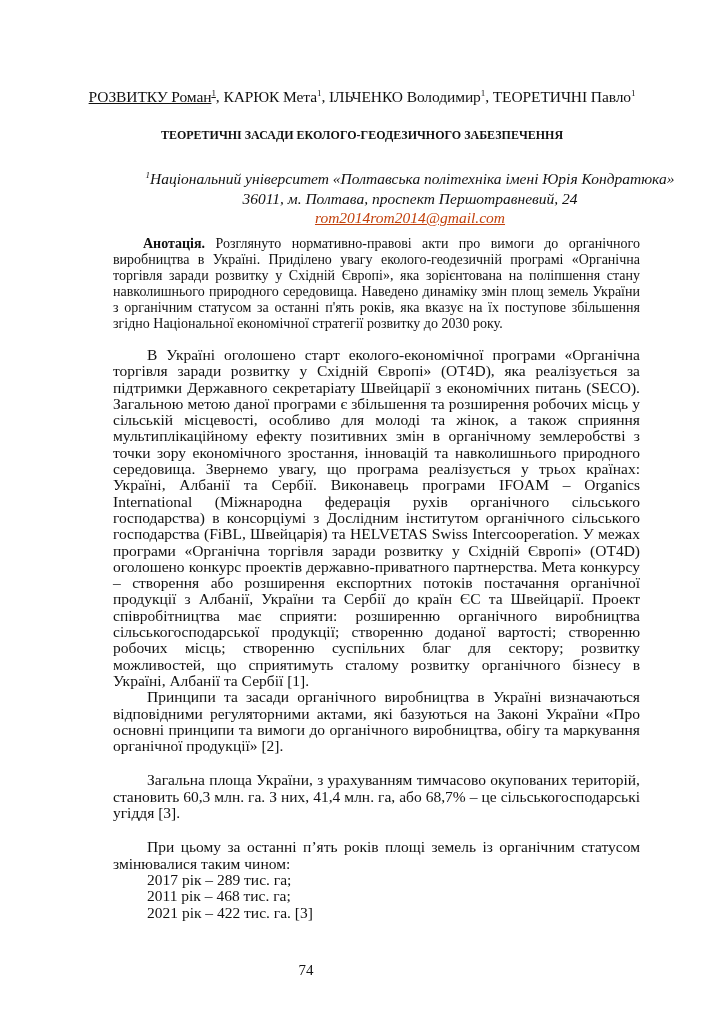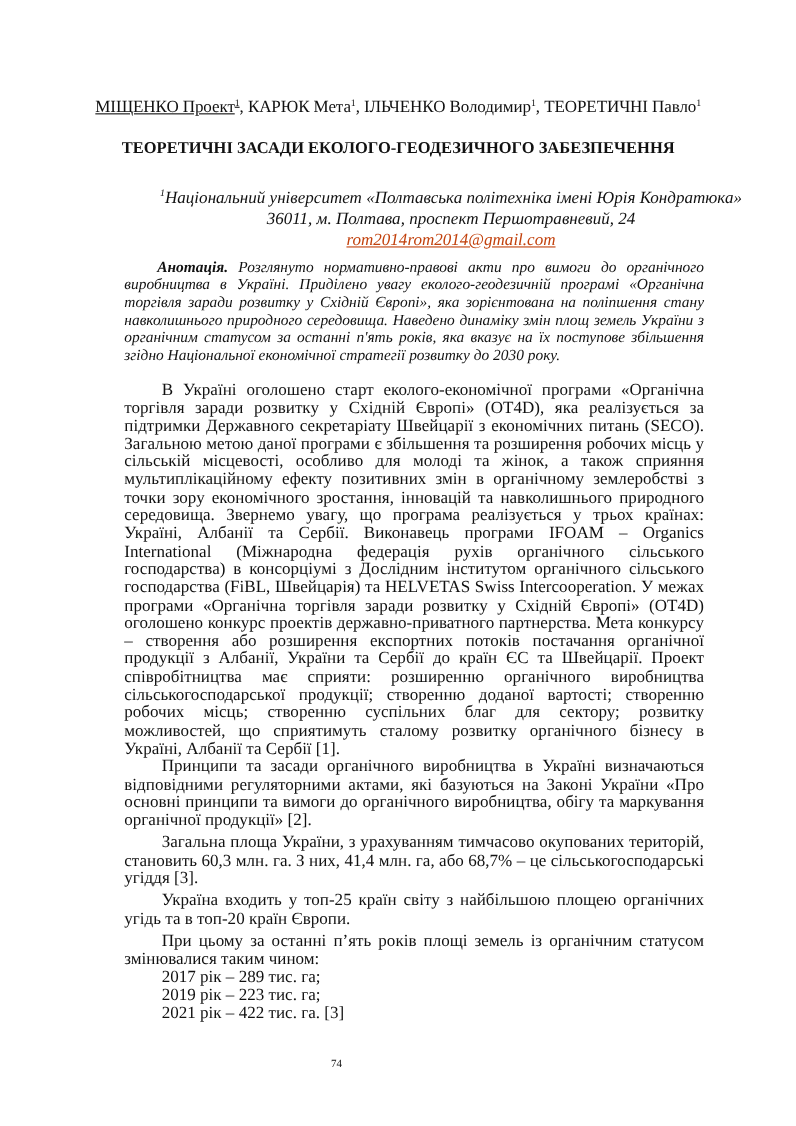--- a/index.html
+++ b/index.html
@@ -4,42 +4,42 @@
 <style>
   html, body { margin: 0; padding: 0; background: #ffffff; }
   body { width: 724px; height: 1024px; position: relative; overflow: hidden;
          font-family: "Liberation Serif", "DejaVu Serif", serif; color: #111; }
   .page { position: absolute; left: 0; top: 0; width: 724px; height: 1024px; }
   .authors { position: absolute; top: 88px; left: 0; width: 724px; text-align: center;
              font-size: 15.5px; letter-spacing: -0.1px; }
   .authors sup { font-size: 9px; }
   .authors .u { text-decoration: underline; }
   .title { position: absolute; top: 126px; left: 0; width: 724px; text-align: center;
-           font-weight: bold; font-size: 15px; line-height: 19px; }
+           font-weight: bold; font-size: 12px; line-height: 19px; }
   .affil { position: absolute; top: 166px; left: 0; width: 724px; text-align: center;
            font-style: italic; font-size: 15.5px; line-height: 19.5px; padding-left: 48px; }
   .affil sup { font-size: 9px; }
   .affil .email { color: #c2410c; text-decoration: underline; }
   .abstract { position: absolute; top: 236px; left: 113px; width: 527px;
-              font-style: italic; font-size: 14px; line-height: 16px; text-align: justify; }
+              font-size: 14px; line-height: 16px; text-align: justify; }
   .abstract .lbl { font-weight: bold; margin-left: 30px; }
   .body { position: absolute; top: 347px; left: 113px; width: 527px;
           font-size: 15.5px; line-height: 16.3px; text-align: justify; }
   .body p { margin: 0; text-indent: 34px; }
-  .body p.gap { margin-top: 4px; }
+  .body p.gap { margin-top: 18px; }
   .body .item { margin: 0; padding-left: 34px; text-align: left; }
-  .pnum { position: absolute; top: 962px; left: 0; width: 612px; text-align: center; font-size: 10px; }
+  .pnum { position: absolute; top: 962px; left: 0; width: 612px; text-align: center; font-size: 15px; }
 </style>
 </head>
 <body>
 
 <div class="page">
 
   <div class="authors">
-    <span class="u">МІЩЕНКО Проект</span><sup class="u">1</sup>,
+    <span class="u">РОЗВИТКУ Роман</span><sup class="u">1</sup>,
     <span>КАРЮК Мета</span><sup>1</sup>,
     <span>ІЛЬЧЕНКО Володимир</span><sup>1</sup>,
     <span>ТЕОРЕТИЧНІ Павло</span><sup>1</sup>
   </div>
 
   <div class="title">
     <div>ТЕОРЕТИЧНІ ЗАСАДИ ЕКОЛОГО-ГЕОДЕЗИЧНОГО ЗАБЕЗПЕЧЕННЯ</div>
   </div>
 
   <div class="affil">
@@ -49,21 +49,20 @@
   </div>
 
   <div class="abstract">
     <span class="lbl">Анотація.</span><span> Розглянуто нормативно-правові акти про вимоги до органічного виробництва в Україні. Приділено увагу еколого-геодезичній програмі «Органічна торгівля заради розвитку у Східній Європі», яка зорієнтована на поліпшення стану навколишнього природного середовища. Наведено динаміку змін площ земель України з органічним статусом за останні п'ять років, яка вказує на їх поступове збільшення згідно Національної економічної стратегії розвитку до 2030 року.</span>
   </div>
 
   <div class="body">
     <p>В Україні оголошено старт еколого-економічної програми «Органічна торгівля заради розвитку у Східній Європі» (OT4D), яка реалізується за підтримки Державного секретаріату Швейцарії з економічних питань (SECO). Загальною метою даної програми є збільшення та розширення робочих місць у сільській місцевості, особливо для молоді та жінок, а також сприяння мультиплікаційному ефекту позитивних змін в органічному землеробстві з точки зору економічного зростання, інновацій та навколишнього природного середовища. Звернемо увагу, що програма реалізується у трьох країнах: Україні, Албанії та Сербії. Виконавець програми IFOAM – Organics International (Міжнародна федерація рухів органічного сільського господарства) в консорціумі з Дослідним інститутом органічного сільського господарства (FiBL, Швейцарія) та HELVETAS Swiss Intercooperation. У межах програми «Органічна торгівля заради розвитку у Східній Європі» (OT4D) оголошено конкурс проектів державно-приватного партнерства. Мета конкурсу – створення або розширення експортних потоків постачання органічної продукції з Албанії, України та Сербії до країн ЄС та Швейцарії. Проект співробітництва має сприяти: розширенню органічного виробництва сільськогосподарської продукції; створенню доданої вартості; створенню робочих місць; створенню суспільних благ для сектору; розвитку можливостей, що сприятимуть сталому розвитку органічного бізнесу в Україні, Албанії та Сербії [1].</p>
     <p>Принципи та засади органічного виробництва в Україні визначаються відповідними регуляторними актами, які базуються на Законі України «Про основні принципи та вимоги до органічного виробництва, обігу та маркування органічної продукції» [2].</p>
     <p class="gap">Загальна площа України, з урахуванням тимчасово окупованих територій, становить 60,3 млн. га. З них, 41,4 млн. га, або 68,7% – це сільськогосподарські угіддя [3].</p>
-    <p class="gap">Україна входить у топ-25 країн світу з найбільшою площею органічних угідь та в топ-20 країн Європи.</p>
     <p class="gap">При цьому за останні п’ять років площі земель із органічним статусом змінювалися таким чином:</p>
     <div class="item">2017 рік – 289 тис. га;</div>
-    <div class="item">2019 рік – 223 тис. га;</div>
+    <div class="item">2011 рік – 468 тис. га;</div>
     <div class="item">2021 рік – 422 тис. га. [3]</div>
   </div>
 
   <div class="pnum">74</div>
 </div>
 
 </body></html>

